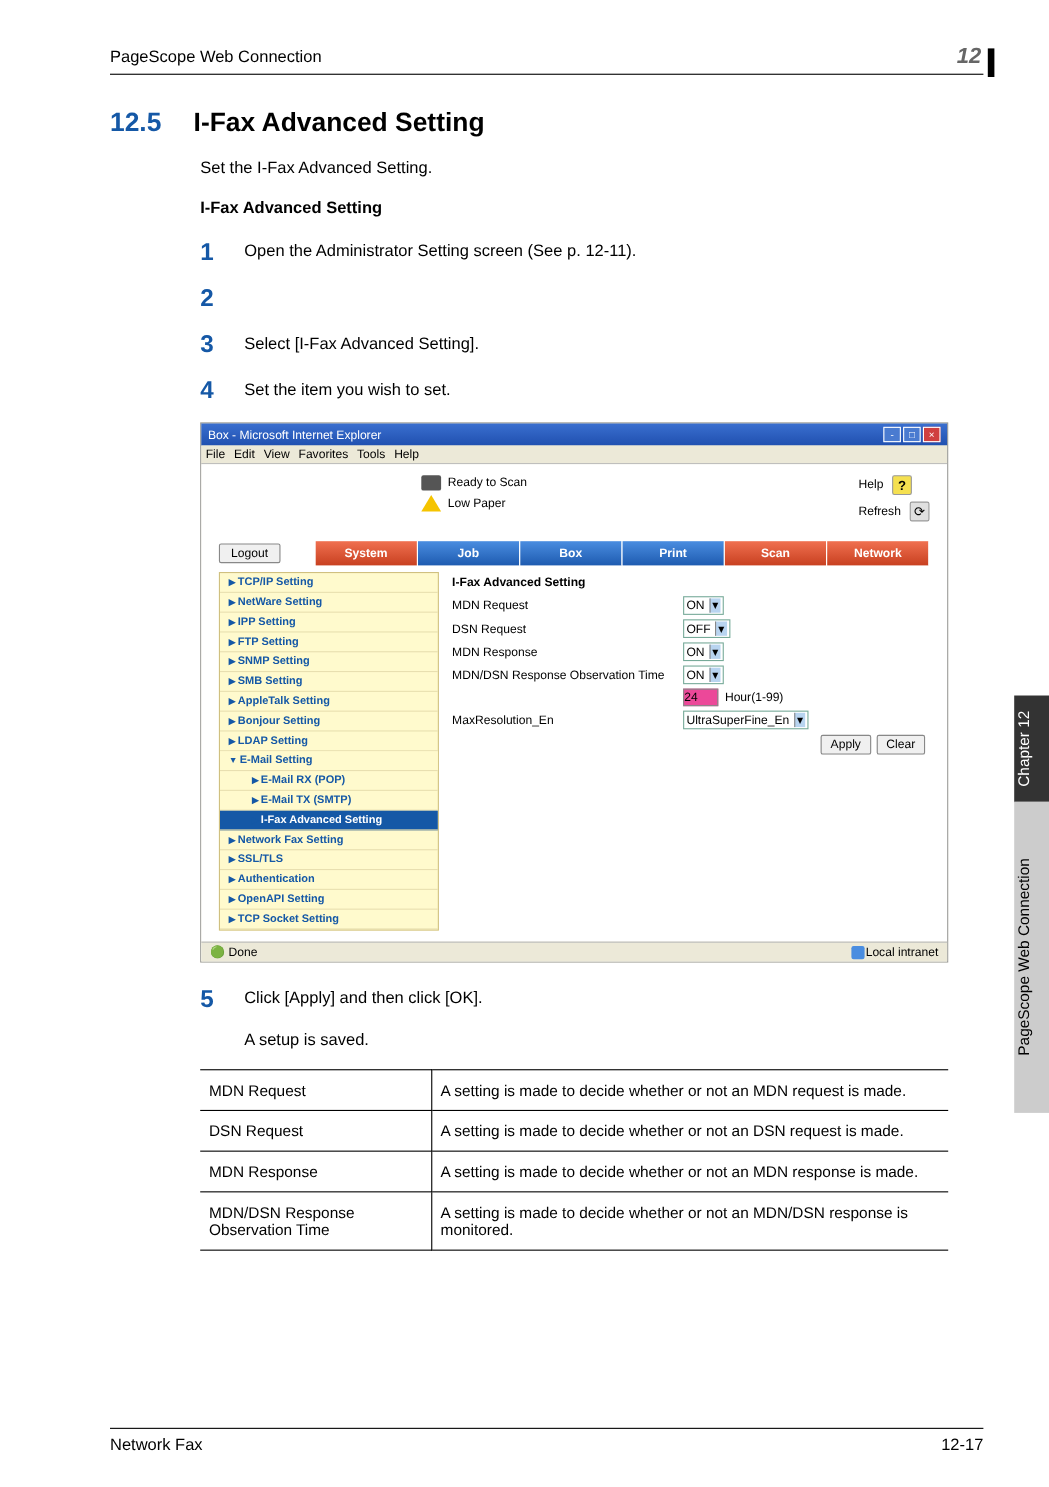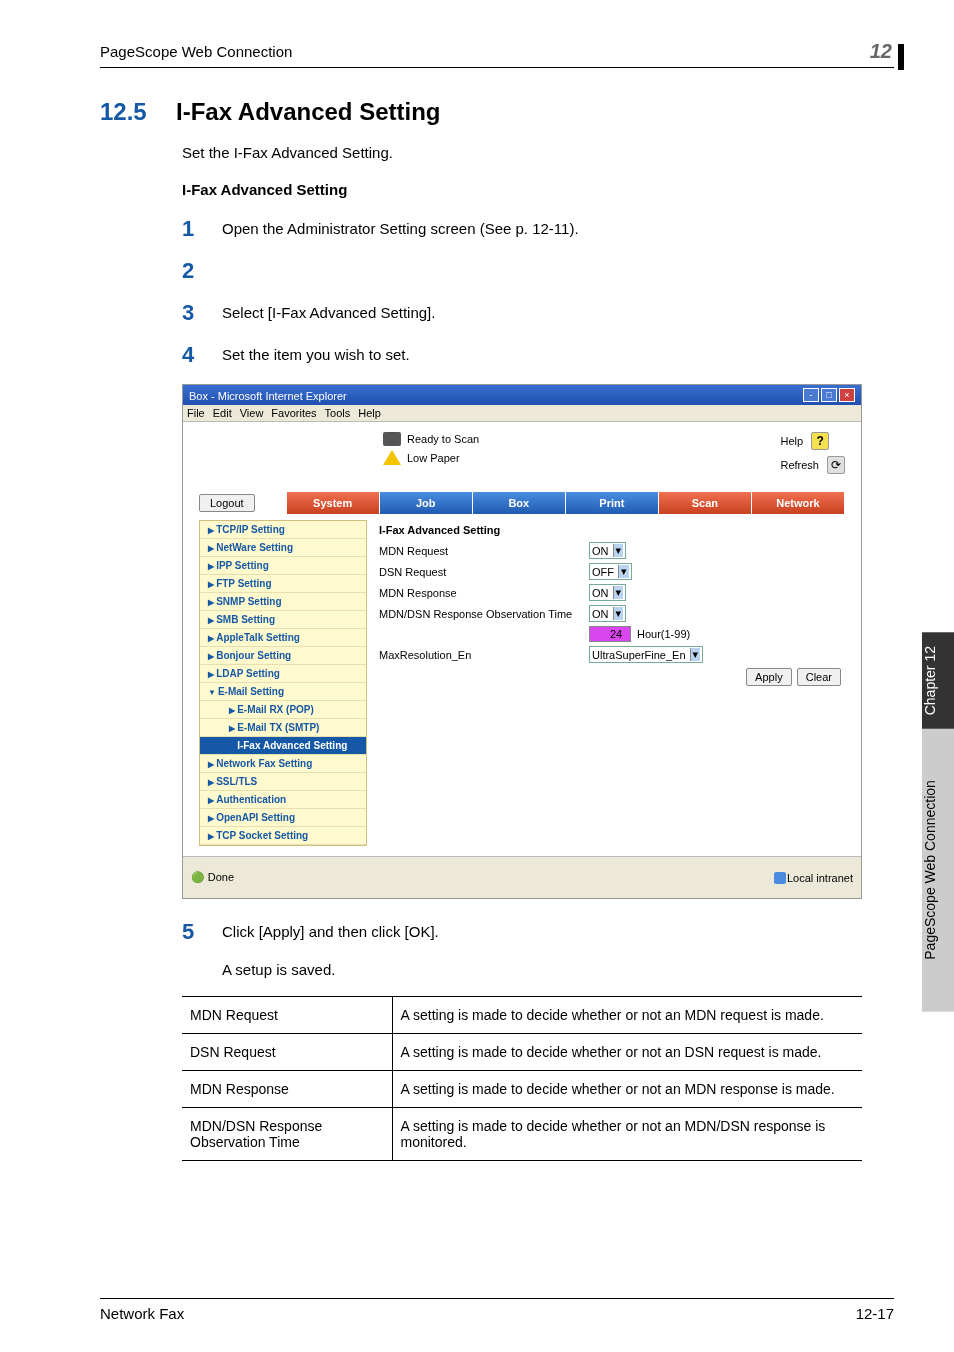--- a/index.html
+++ b/index.html
@@ -145,21 +145,21 @@
     text-align: center;
     padding: 5px 0;
     color: #fff;
     font-weight: bold;
     background: linear-gradient(to bottom, #4a8de0, #1e5bb0);
     border-right: 1px solid #fff;
   }
   .ss-tabrow .tab.red { background: linear-gradient(to bottom, #f07050, #c84020); }
   .ss-main { display: flex; padding: 6px 16px 10px 16px; gap: 8px; }
   .ss-sidebar {
-    width: 168px;
+    width: 200px;
     background: #fffacd;
     border: 1px solid #d0c080;
     padding: 0;
   }
   .ss-sidebar .item {
     padding: 3px 8px;
     border-bottom: 1px solid #e8dfb0;
     color: #1558a6;
     font-weight: bold;
     font-size: 10px;
@@ -180,32 +180,32 @@
     border: 1px solid #7a9; background: #fff;
     padding: 1px 2px; font-size: 11px;
     display: inline-flex; align-items: center;
   }
   .ss-sel::after {
     content: "▾"; background: #b8d4f0;
     margin-left: 4px; padding: 0 2px;
     border-left: 1px solid #888;
   }
   .ss-input {
-    border: 1px solid #888; background: #d946ef;
-    padding: 1px 20px; width: 32px; font-size: 11px;
+    border: 1px solid #888; background: #ec4899;
+    padding: 1px 0; width: 32px; font-size: 11px;
     display: inline-block;
   }
   .ss-btns { text-align: right; margin-top: 8px; }
   .ss-btn {
     background: #f0f0f0; border: 1px solid #888;
     padding: 2px 8px; border-radius: 2px; margin-left: 2px;
   }
   .ss-status {
     background: #ece9d8; border-top: 1px solid #bbb;
-    padding: 14px 8px; display: flex; justify-content: space-between;
+    padding: 2px 8px; display: flex; justify-content: space-between;
     align-items: center;
   }
   .ss-status .zone {
     display: flex; align-items: flex-start; gap: 1px;
   }
   .ss-status .zone-icon {
     width: 12px; height: 12px; background: #4a8de0; border-radius: 2px;
     display: inline-block;
   }
   .after-txt { margin-left: 122px; font-size: 15px; margin-bottom: 18px; }

